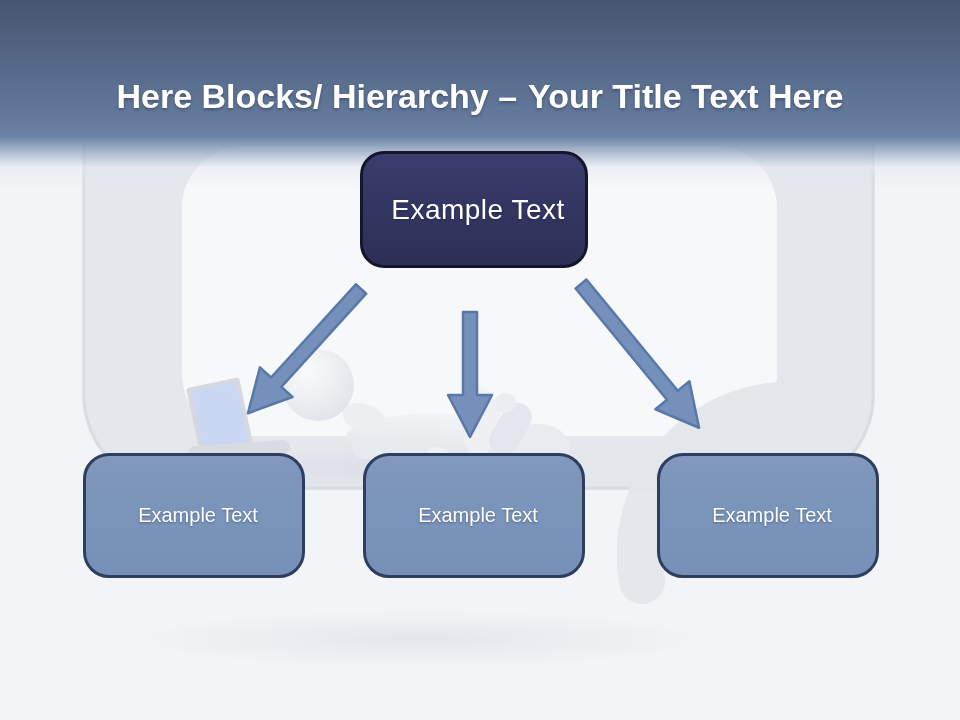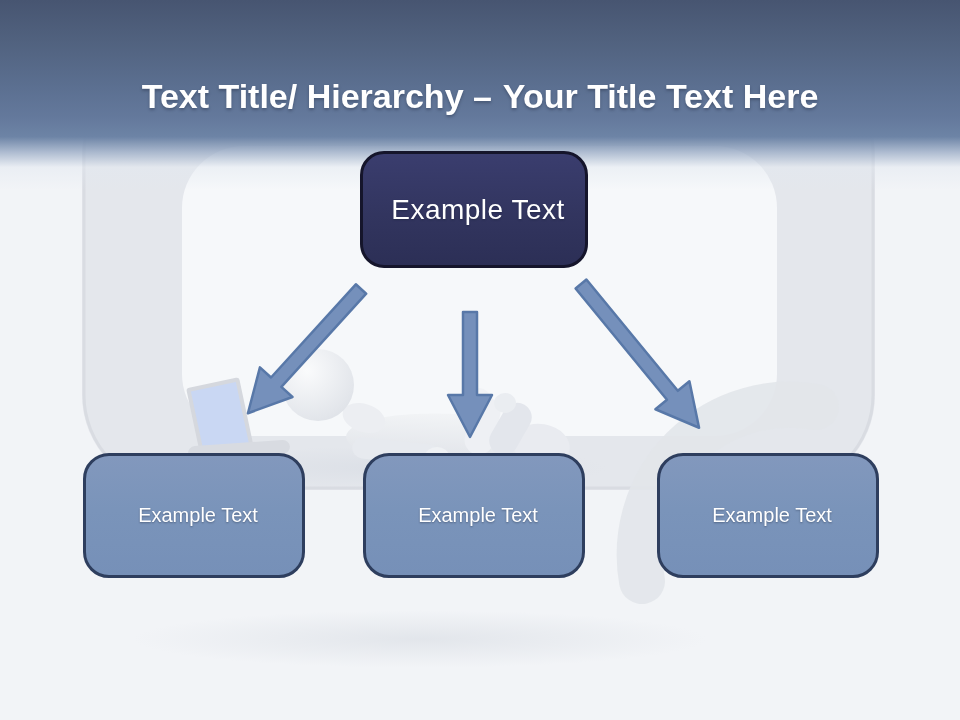--- a/index.html
+++ b/index.html
@@ -104,21 +104,21 @@
   <div class="figure-part person-leg2"></div>
   <div class="figure-part person-foot1"></div>
   <div class="figure-part person-foot2"></div>
   <div class="figure-part person-arm"></div>
   <div class="figure-part person-hand"></div>
   <div class="figure-part person-neck"></div>
   <div class="figure-part person-head"></div>
 
   <div class="header-band"></div>
   <h1 class="slide-title">
-    <span class="t-bold">Text Title/ Hierarchy –</span><span class="t-reg">Your Title Text Here</span>
+    <span class="t-bold">Here Blocks/ Hierarchy –</span><span class="t-reg">Your Title Text Here</span>
   </h1>
 
   <svg class="arrows" width="960" height="720">
     <g fill="#7590bb" stroke="#5878a8" stroke-width="2.5" stroke-linejoin="round">
       <polygon points="-7,0 7,0 7,126 22,126 0,168 -22,126 -7,126" transform="translate(361,289) rotate(42.3)"></polygon>
       <polygon points="-7,0 7,0 7,83 22,83 0,125 -22,83 -7,83" transform="translate(470,312)"></polygon>
       <polygon points="-7,0 7,0 7,144 22,144 0,186 -22,144 -7,144" transform="translate(581,284) rotate(-39.4)"></polygon>
     </g>
   </svg>
 

